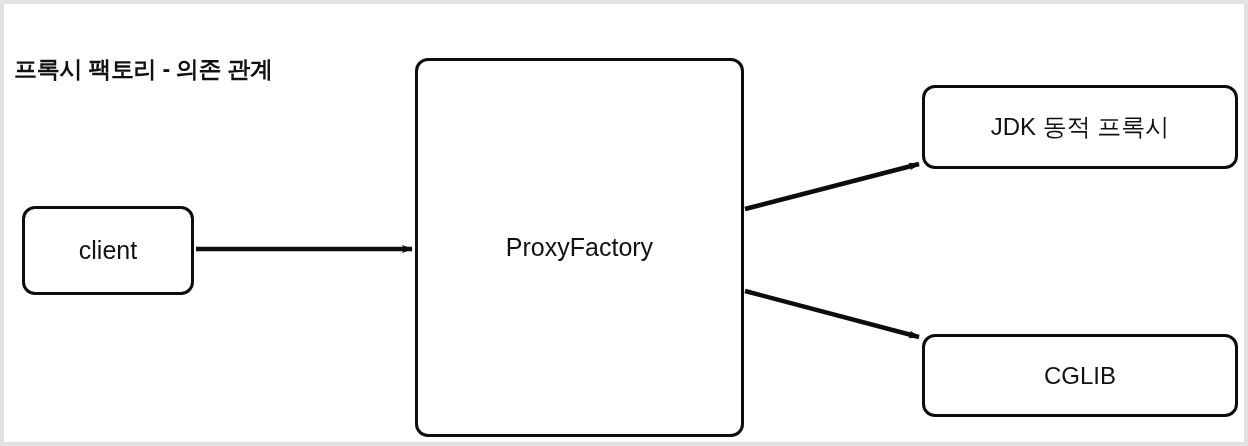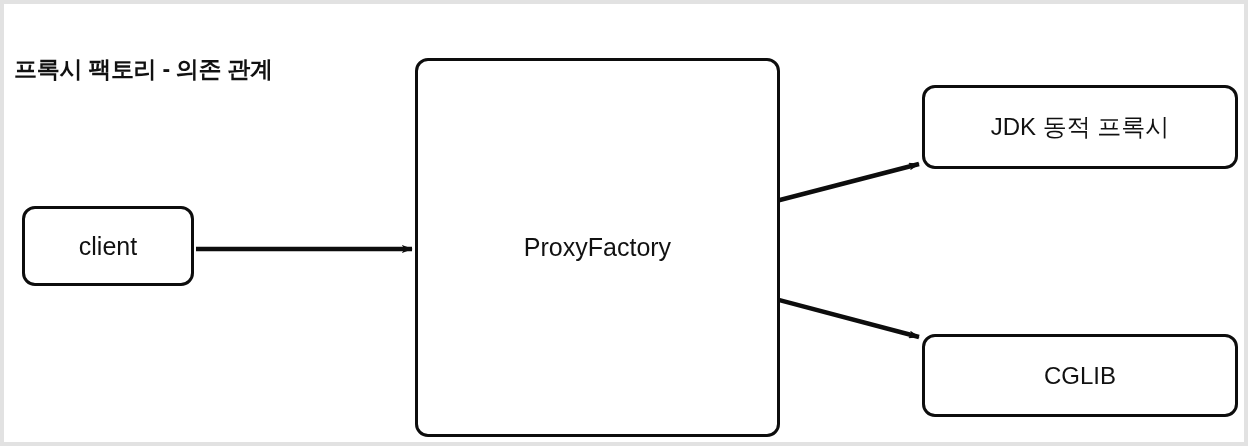--- a/index.html
+++ b/index.html
@@ -44,26 +44,26 @@
   .node-label {
     font-size: 25px;
     font-weight: normal;
     line-height: 1;
     white-space: nowrap;
   }
   #node-client {
     left: 18px;
     top: 202px;
     width: 172px;
-    height: 80px;
+    height: 89px;
   }
   #node-proxyfactory {
     left: 411px;
     top: 54px;
-    width: 365px;
+    width: 329px;
     height: 379px;
   }
   #node-jdk-dynamic-proxy {
     left: 918px;
     top: 81px;
     width: 316px;
     height: 84px;
   }
   #node-cglib {
     left: 918px;

